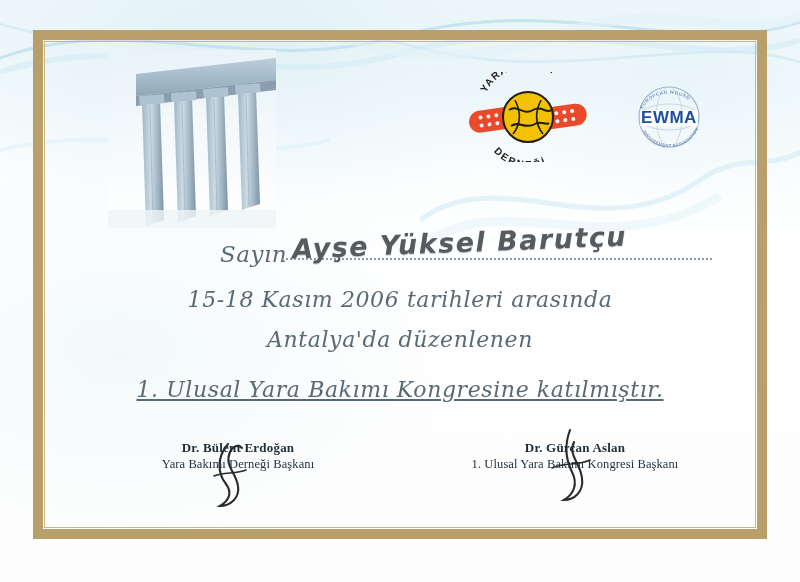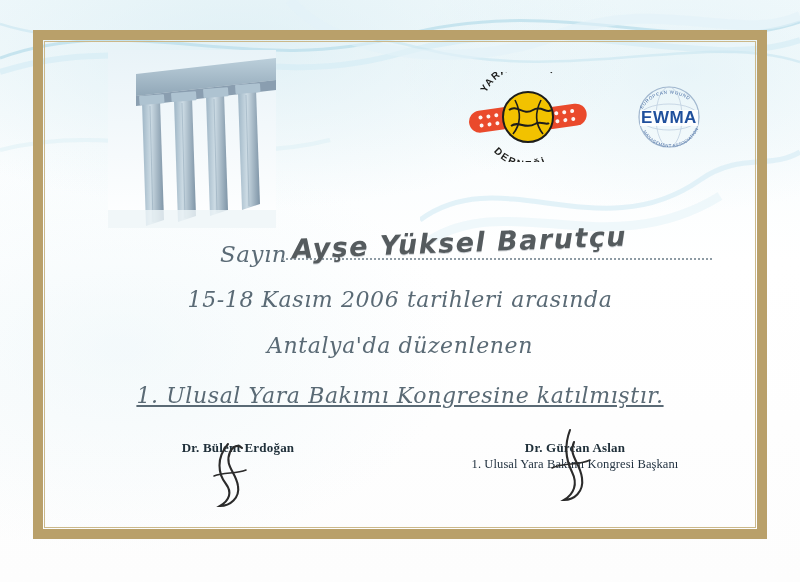--- a/index.html
+++ b/index.html
@@ -139,21 +139,21 @@
   .script-line {
     font-family: "DejaVu Serif", serif;
     font-style: italic;
     font-size: 22px;
     color: #5a6a75;
     letter-spacing: 0.6px;
     line-height: 38px;
     white-space: nowrap;
   }
   .script-line.l1 { }
-  .script-line.l2 { margin-top: 8px; font-style: italic; }
+  .script-line.l2 { margin-top: 2px; font-style: italic; }
   .script-line.l3 { margin-top: 12px; text-decoration: underline; }
 
   
   .sign-left {
     position: absolute;
     left: 128px;
     top: 440px;
     width: 220px;
     text-align: center;
   }
@@ -336,20 +336,21 @@
       <span class="name-hand">Ayşe Yüksel Barutçu</span>
     </div>
 
     <div class="script-line l1">15-18 Kasım 2006 tarihleri arasında</div>
     <div class="script-line l2">Antalya'da düzenlenen</div>
     <div class="script-line l3">1. Ulusal Yara Bakımı Kongresine katılmıştır.</div>
   </div>
 
   <div class="sign-left">
     <div class="sign-name">Dr. Bülent Erdoğan</div>
+    <div class="sign-title">Yara Bakımı Derneği Başkanı</div>
   </div>
 
   <div class="sign-right">
     <div class="sign-name">Dr. Gürcan Aslan</div>
     <div class="sign-title">1. Ulusal Yara Bakımı Kongresi Başkanı</div>
   </div>
 
   <div class="ink ink-left">
     <svg width="90" height="70" viewBox="0 0 90 70">
       <path d="M28,4 C16,18 18,34 26,44 C32,52 30,60 20,66 C30,66 40,58 38,46 C36,32 24,26 30,12 C33,6 38,4 42,8" fill="none" stroke="#2b2b2b" stroke-width="2.1" stroke-linecap="round"></path>

